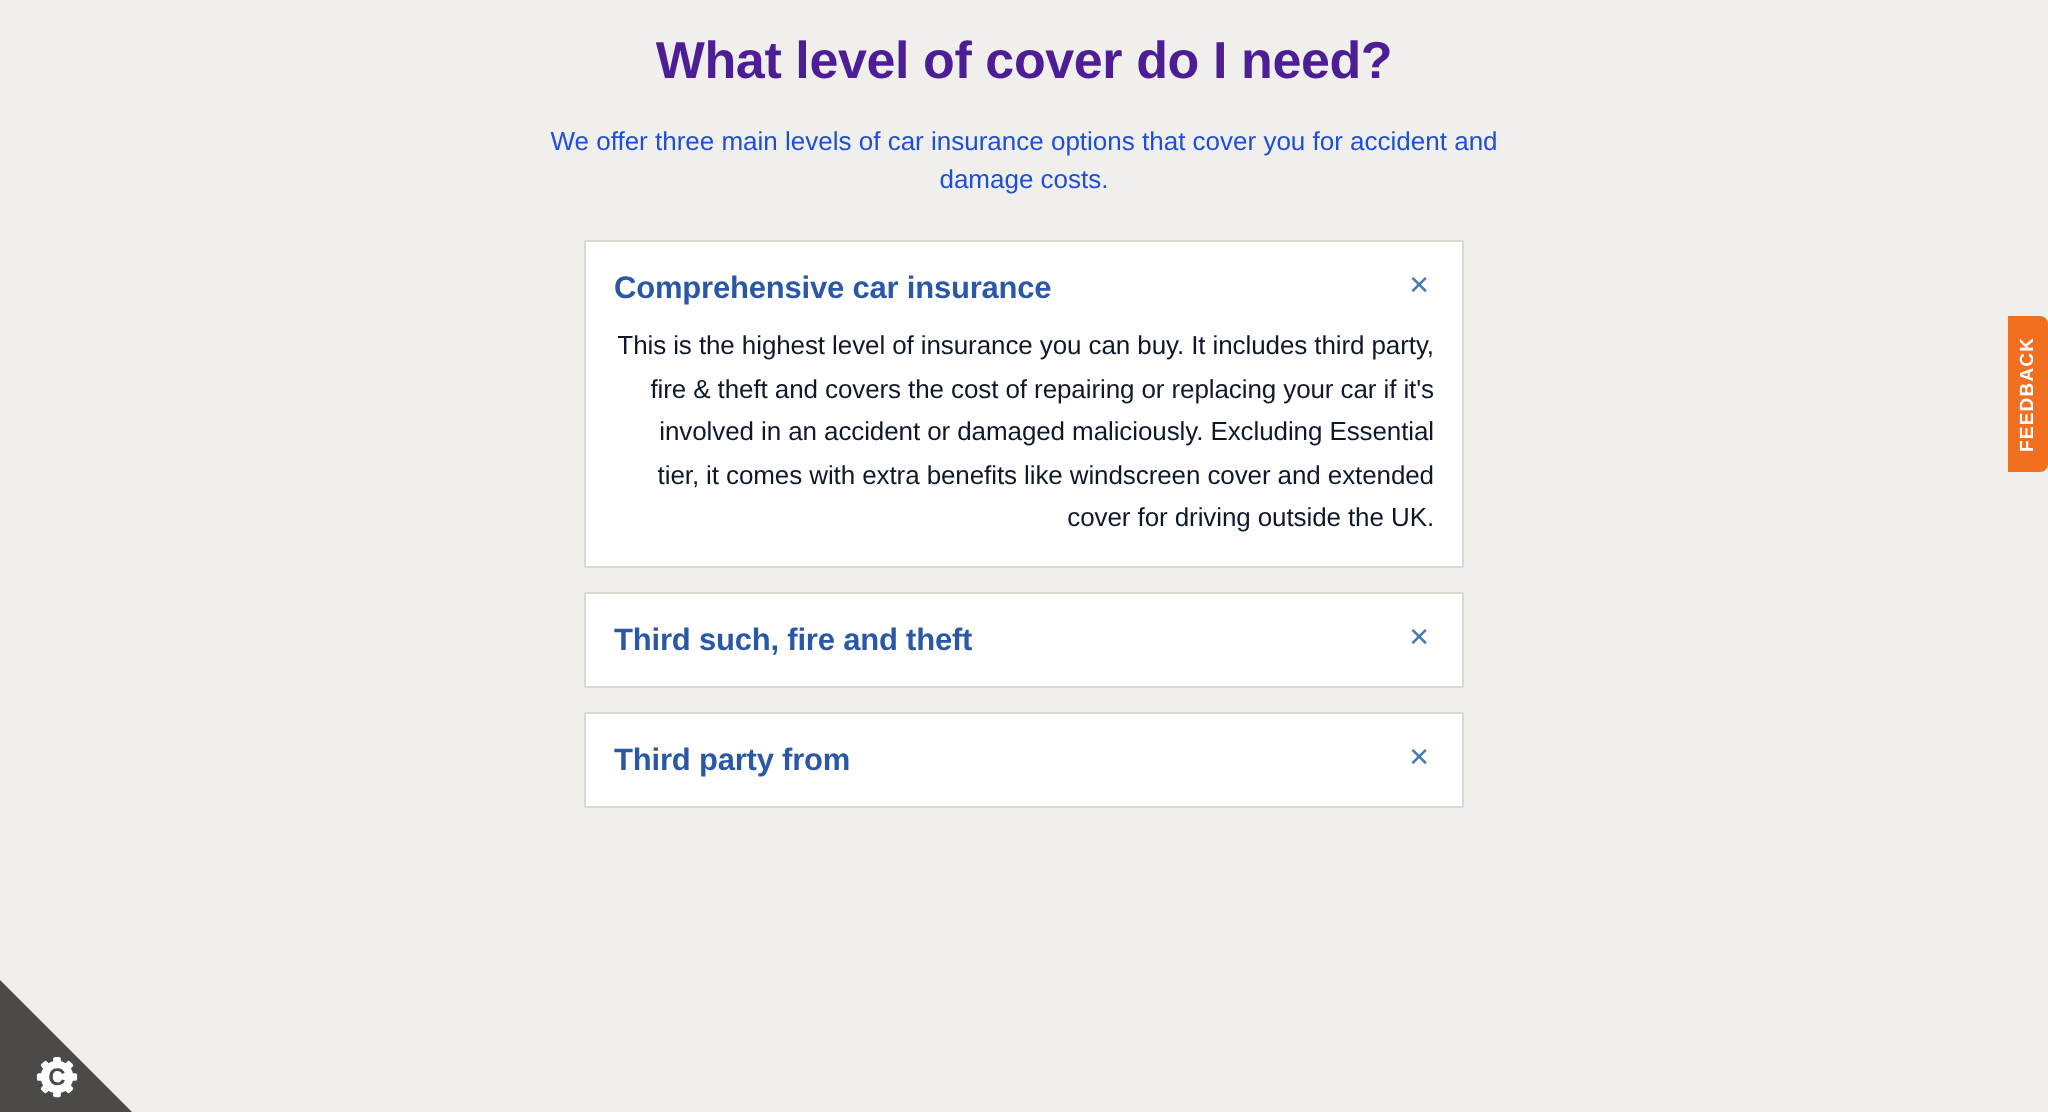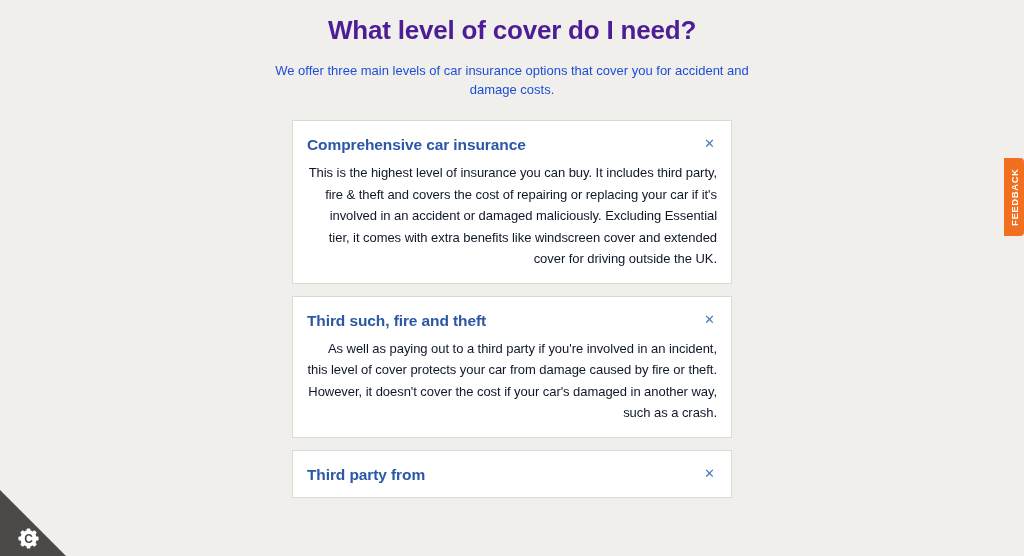--- a/index.html
+++ b/index.html
@@ -137,21 +137,20 @@
       <p class="card-body">This is the highest level of insurance you can buy. It includes third party, fire &amp; theft and covers the cost of repairing or replacing your car if it's involved in an accident or damaged maliciously. Excluding Essential tier, it comes with extra benefits like windscreen cover and extended cover for driving outside the UK.</p>
     </div>
 
     <div class="card">
       <div class="card-header">
         <h2 class="card-title">Third such, fire and theft</h2>
         <button class="close-button">
           <span>✕</span>
         </button>
       </div>
-      <p class="card-body">As well as paying out to a third party if you're involved in an incident, this level of cover protects your car from damage caused by fire or theft. However, it doesn't cover the cost if your car's damaged in another way, such as a crash.</p>
     </div>
 
     <div class="card">
       <div class="card-header">
         <h2 class="card-title">Third party from</h2>
         <button class="close-button">
           <span>✕</span>
         </button>
       </div>
     </div>

